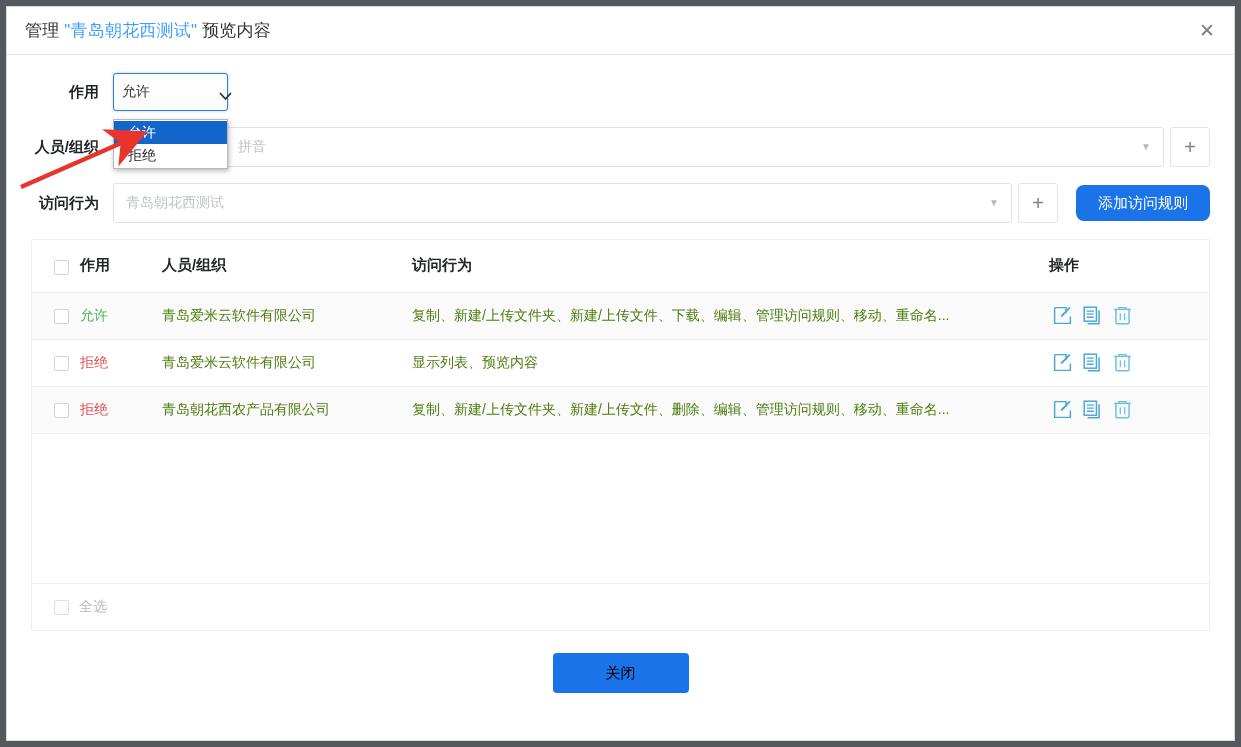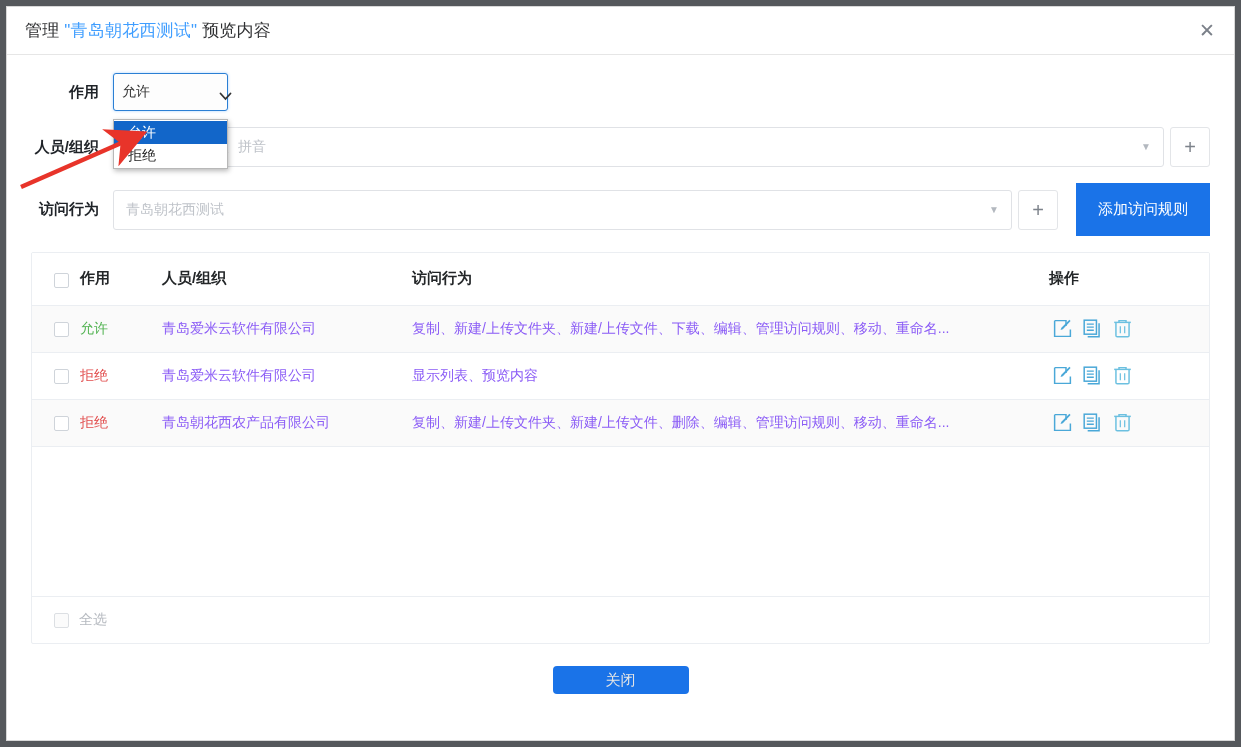--- a/index.html
+++ b/index.html
@@ -117,23 +117,23 @@
   .plus-btn {
     width: 40px; height: 40px; margin-left: 6px;
     border: 1px solid #e3e5e8; border-radius: 3px;
     background: #fff; color: #7d838b;
     font-size: 20px; line-height: 1;
     display: flex; align-items: center; justify-content: center;
     cursor: pointer; flex: 0 0 40px;
   }
   .primary-btn {
     margin-left: 18px;
-    height: 53px; padding: 0 22px;
+    height: 36px; padding: 0 22px;
     background: #1a73e8; color: #fff;
-    border: none; border-radius: 0;
+    border: none; border-radius: 8px;
     font-size: 15px; cursor: pointer;
     font-family: "Liberation Sans", sans-serif;
     white-space: nowrap;
   }
 
   
   .table-wrap {
     margin: 6px 24px 0 24px;
     border: 1px solid #ebeef2;
     border-radius: 2px;
@@ -146,21 +146,21 @@
   thead th {
     height: 52px;
     font-size: 15px; font-weight: bold; color: #232628;
     text-align: left;
     border-bottom: 1px solid #ebeef2;
     background: #fff;
     padding: 0;
   }
   tbody td {
     height: 47px;
-    font-size: 14px; color: #8b5cf6;
+    font-size: 14px; color: #4d7c0f;
     border-bottom: 1px solid #ebeef2;
     padding: 0;
     overflow: hidden; white-space: nowrap; text-overflow: ellipsis;
   }
   tr.striped td { background: #fafafa; }
   .c-check { width: 48px; padding-left: 22px !important; }
   .c-effect { width: 82px; }
   .c-person { width: 250px; }
   .c-action { width: auto; }
   .c-ops { width: 160px; }
@@ -192,22 +192,22 @@
   .footer-check-label {
     margin-left: 10px; font-size: 14px; color: #b6bac0;
   }
 
   
   .modal-footer {
     margin-top: 22px;
     display: flex; justify-content: center;
   }
   .close-action-btn {
-    width: 136px; height: 28px;
-    background: #1a73e8; color: #e5e5e5;
+    width: 136px; height: 40px;
+    background: #1a73e8; color: #000000;
     border: none; border-radius: 4px;
     font-size: 15px; cursor: pointer;
     font-family: "Liberation Sans", sans-serif;
   }
 
   
   .annot { position: absolute; left: 0; top: 0; pointer-events: none; z-index: 40; }
 </style>
 </head>
 <body>

